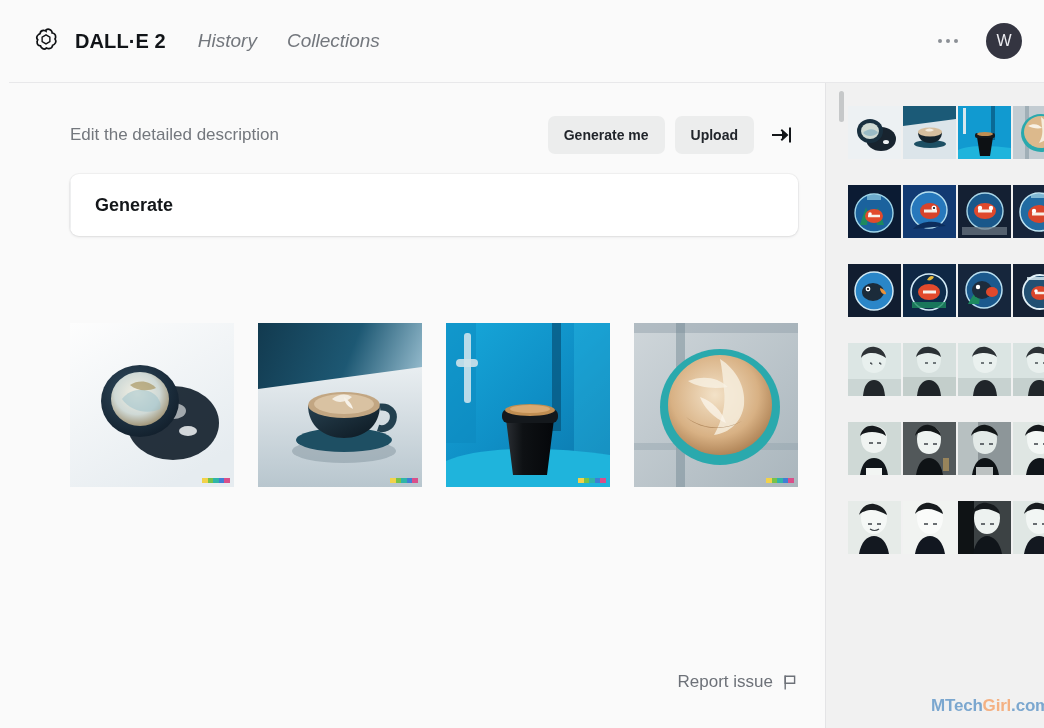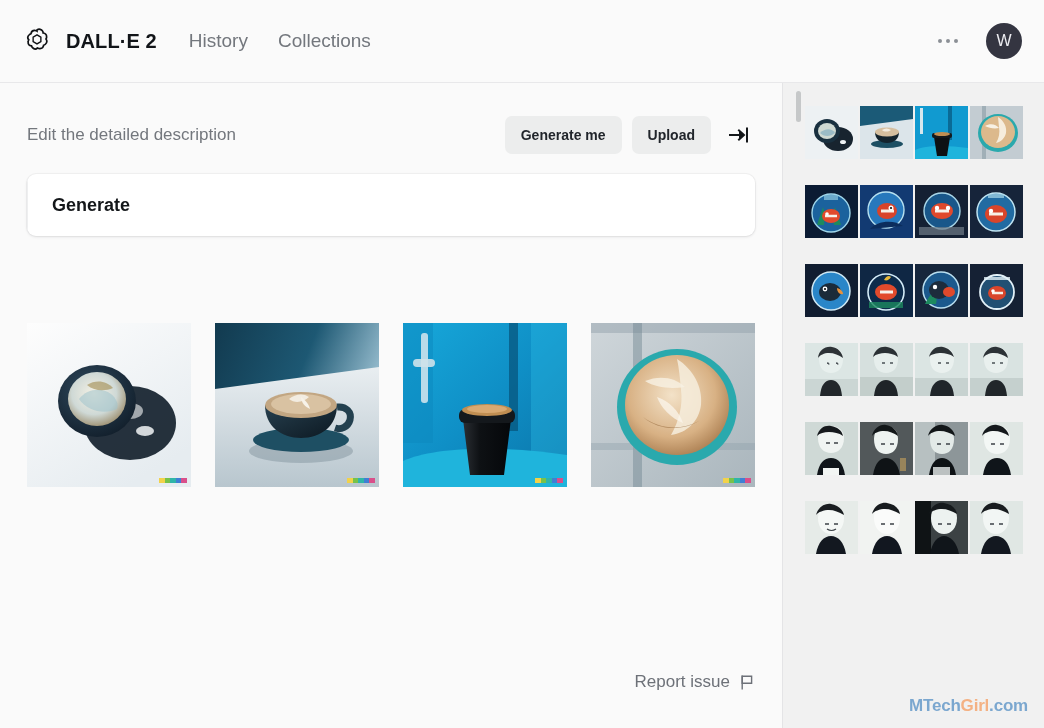--- a/index.html
+++ b/index.html
@@ -6,56 +6,56 @@
   html, body {
     width: 1044px; height: 728px;
     font-family: "Liberation Sans", sans-serif;
     background: #ffffff;
     overflow: hidden;
   }
   .app {
     position: relative;
     width: 1044px; height: 728px;
     background: #fafafa;
-    display: flex; flex-direction: column;
+    display: flex; flex-direction: column; padding-left: 9px;
   }
 
   
   .header {
     height: 83px; min-height: 83px;
     background: #fafafa;
     border-bottom: 1px solid #e8e8ea;
     display: flex; align-items: center;
     padding: 0 22px 0 22px;
   }
   .logo-mark { width: 30px; height: 30px; margin-right: 14px; flex: none; }
   .brand {
     font-size: 20px; font-weight: bold; color: #111418;
     letter-spacing: .1px; margin-right: 32px; white-space: nowrap;
   }
   .nav-link {
     font-size: 19px; color: #73777d; margin-right: 30px;
-    white-space: nowrap; cursor: pointer;
+    white-space: nowrap; cursor: pointer; font-style: italic;
   }
   .nav-link:last-of-type { margin-right: 0; }
   .header-spacer { flex: 1; }
   .dots {
     display: flex; gap: 4px; align-items: center;
     margin-right: 22px; cursor: pointer; padding: 6px;
   }
   .dots i { width: 4px; height: 4px; border-radius: 50%; background: #8b8f95; display: block; }
   .avatar {
     width: 36px; height: 36px; border-radius: 50%;
     background: #343541; color: #ececf1;
     display: flex; align-items: center; justify-content: center;
     font-size: 16px; cursor: pointer; flex: none;
   }
 
   
-  .body { flex: 1; display: flex; min-height: 0; }
+  .body { flex: 1; display: flex; min-height: 0; margin-left: 34px; }
 
   .main {
     width: 783px; min-width: 783px;
     background: #fafafa;
     border-right: 1px solid #e4e4e6;
     position: relative;
     display: flex; flex-direction: column;
   }
 
   

